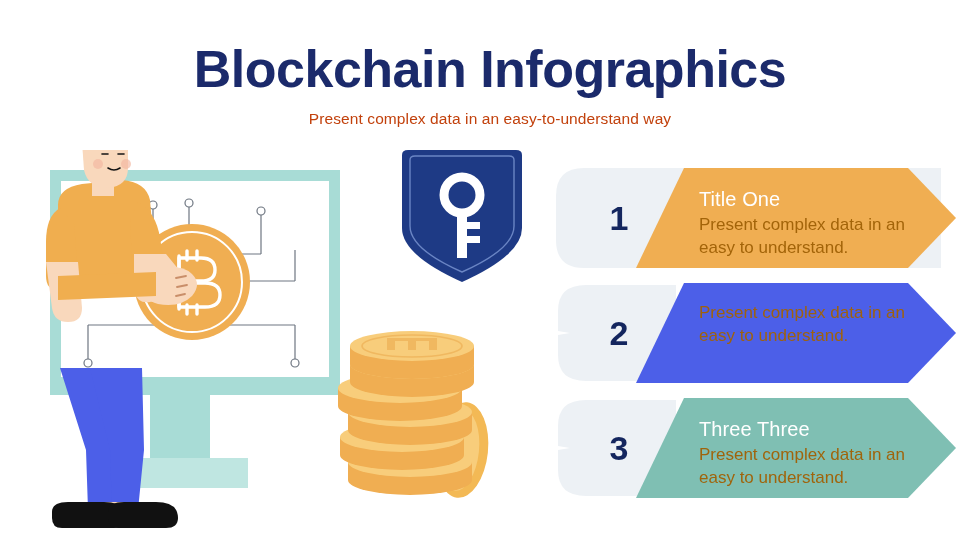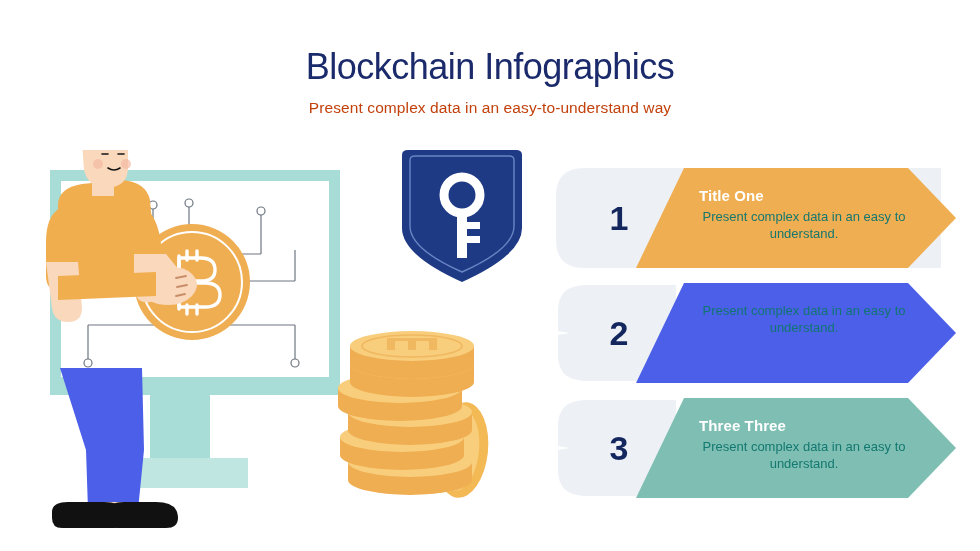--- a/index.html
+++ b/index.html
@@ -25,26 +25,26 @@
 
   
   #header {
     position: absolute;
     left: 0;
     top: 36px;
     width: 980px;
     text-align: center;
   }
   #page-title {
-    font-size: 36px;
-    font-weight: normal;
+    font-size: 52px;
+    font-weight: bold;
     color: #1B2A6B;
     letter-spacing: -0.5px;
     line-height: 1.05;
-    margin: 12px;
+    margin: 6px;
   }
   #page-subtitle {
     font-size: 15.5px;
     color: #c2410c;
     margin-top: 13px;
     letter-spacing: 0.1px;
   }
 
   
   #illustration {
@@ -93,32 +93,31 @@
     color: #14265E;
   }
   .step-text {
     position: absolute;
     left: 143px;
     top: 19px;
     width: 210px;
     color: #ffffff;
   }
   .step-title {
-    font-size: 15px;
-    font-weight: bold;
+    font-size: 20px;
+    font-weight: normal;
     line-height: 1.2;
     margin-bottom: 3px;
     letter-spacing: 0.1px;
   }
   .step-desc {
-    font-size: 13px;
+    font-size: 17px;
     line-height: 1.33;
-    color: #0f766e;
+    color: #a16207;
     opacity: 0.97;
-    text-align: center;
   }
 </style>
 </head>
 <body>
 
 <div id="slide">
 
   <div id="header">
     <div id="page-title">Blockchain Infographics</div>
     <div id="page-subtitle">Present complex data in an easy-to-understand way</div>

